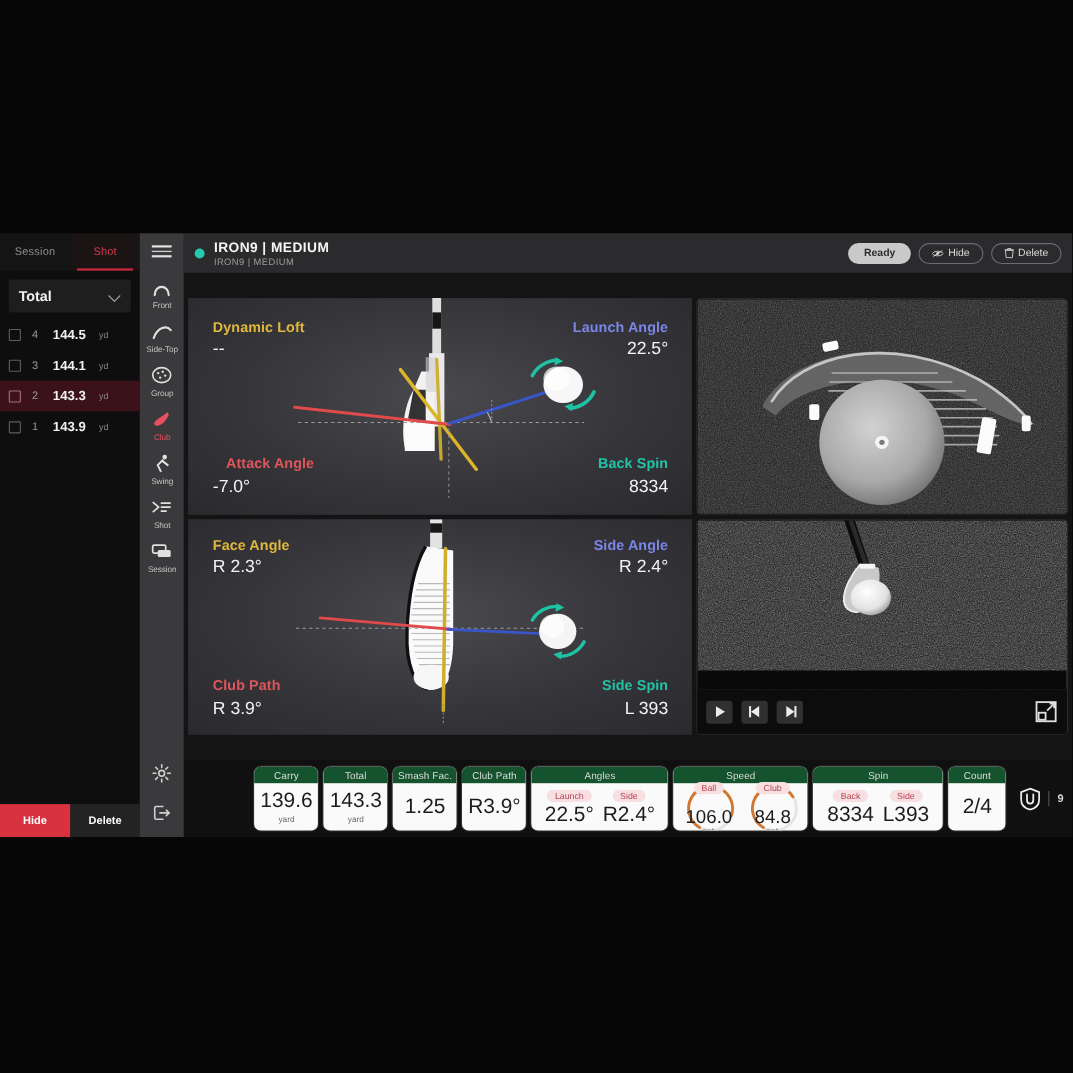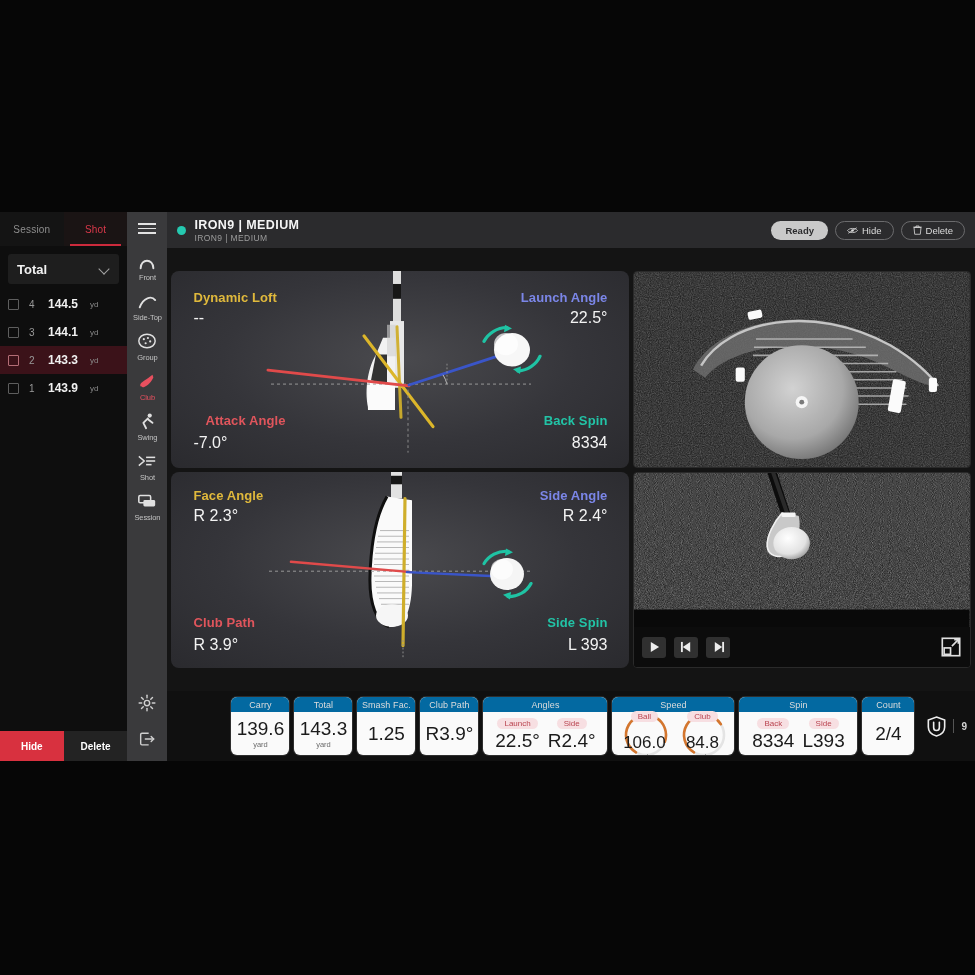--- a/index.html
+++ b/index.html
@@ -116,21 +116,21 @@
     font-size: 9.5px; color: #dcdcdc;
   }
   .pill.ready { background: #c9c9c9; color: #2b2b2d; font-weight: bold; padding: 0 14px; }
   .pill.outline { border: 1px solid #6b6b6d; }
 
   .content { flex: 1; display: flex; padding: 4px; gap: 4px; }
   .col-left { width: 458px; display: flex; flex-direction: column; gap: 4px; }
   .col-right { flex: 1; display: flex; flex-direction: column; gap: 4px; }
 
   .viz {
-    flex: 1; border-radius: 8px; position: relative; overflow: hidden;
+    flex: 1; border-radius: 0; position: relative; overflow: hidden;
     background: radial-gradient(ellipse at 50% 45%, #4a4a4e 0%, #35353a 55%, #2a2a2e 100%);
   }
   .lbl { position: absolute; font-size: 13px; font-weight: bold; letter-spacing: .1px; }
   .val { position: absolute; font-size: 16px; color: #f3f3f3; }
   .c-yellow { color: #e0b93c; }
   .c-blue   { color: #7b86e8; }
   .c-red    { color: #e0555c; }
   .c-teal   { color: #22c3a6; }
 
   .cam {
@@ -157,21 +157,21 @@
     height: 70px; background: #101010;
     display: flex; align-items: center; gap: 5px;
     padding: 0 8px 0 64px;
   }
   .card {
     background: #fafafa; border-radius: 6px; overflow: hidden;
     display: flex; flex-direction: column; height: 58px;
     box-shadow: 0 0 0 1px #2e2e2e;
   }
   .card-hd {
-    background: #0369a1; color: #dcdcdc; font-size: 9px;
+    background: #14532d; color: #dcdcdc; font-size: 9px;
     text-align: center; padding: 3px 0 2px 0; letter-spacing: .1px;
   }
   .card-bd {
     flex: 1; display: flex; align-items: center; justify-content: center;
     gap: 8px; padding: 0 7px; position: relative;
   }
   .big { font-size: 19px; color: #1b1b1b; font-weight: 500; line-height: 1; }
   .unit { font-size: 7.5px; color: #6b6b6b; margin-top: 2px; }
   .stacked { display: flex; flex-direction: column; align-items: center; }
   .badge {

